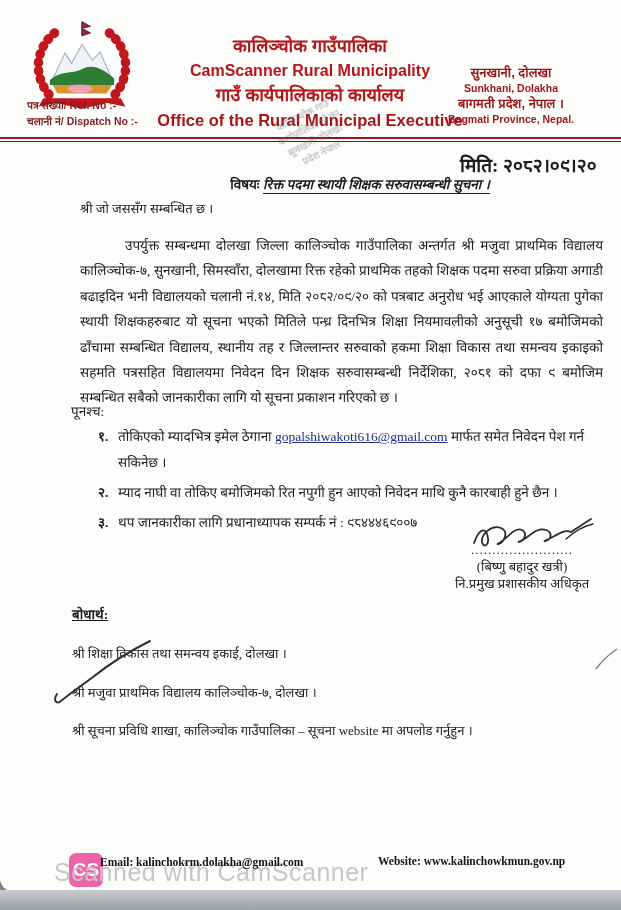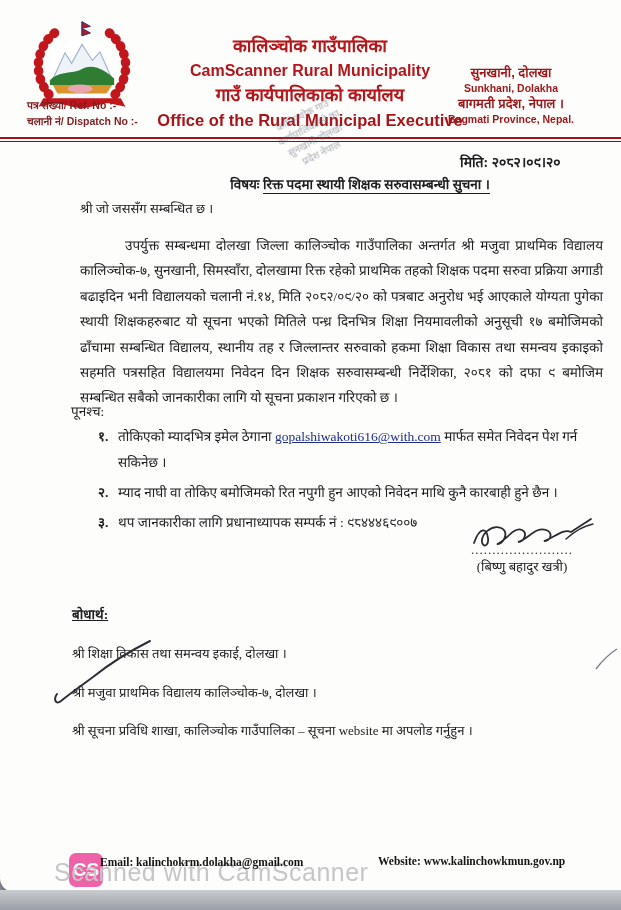--- a/index.html
+++ b/index.html
@@ -37,24 +37,24 @@
   .rule2{position:absolute;left:0;top:141px;width:621px;height:0;
     border-top:1.5px solid #55231f;}
   
   .stamp{position:absolute;left:252px;top:104px;width:140px;height:100px;
     transform:rotate(-27deg);color:rgba(88,98,114,.5);
     font-size:10px;line-height:14px;text-align:center;
     filter:blur(.4px);z-index:1;}
   .stamp div{white-space:nowrap;}
   
   .date{position:absolute;left:460px;top:152px;width:150px;
-    font-size:14px;font-weight:bold;z-index:2;}
+    font-size:19px;font-weight:bold;z-index:2;}
   .subject{position:absolute;left:140px;top:175px;width:440px;text-align:center;
     font-size:13.5px;font-weight:bold;z-index:2;}
-  .subject .u{border-bottom:1.6px solid #1d1d1f;padding-bottom:1px;}
+  .subject .u{border-bottom:1.6px solid #1d1d1f;padding-bottom:1px;font-style:italic;}
   .salute{position:absolute;left:80px;top:199px;font-size:13px;}
   
   .bodytext{position:absolute;left:80px;top:233px;width:523px;
     font-size:13.5px;line-height:25.4px;text-align:justify;text-indent:45px;}
   .ps-head{position:absolute;left:71px;top:402px;font-size:13.5px;font-weight:normal;}
   .ps-list{position:absolute;left:98px;top:424px;width:492px;font-size:13.5px;}
   .ps-item{display:flex;line-height:26px;margin-bottom:4px;}
   .ps-num{width:20px;flex:0 0 20px;font-weight:bold;}
   .ps-body{flex:1;}
   .email-link{color:#1f2d8a;text-decoration:underline;
@@ -136,39 +136,40 @@
     <span class="u">रिक्त पदमा स्थायी शिक्षक सरुवासम्बन्धी सुचना ।</span>
   </div>
   <div class="salute">श्री जो जससँग सम्बन्धित छ ।</div>
 
   <div class="bodytext">उपर्युक्त सम्बन्धमा दोलखा जिल्ला कालिञ्चोक गाउँपालिका अन्तर्गत श्री मजुवा प्राथमिक विद्यालय कालिञ्चोक-७, सुनखानी, सिमस्वाँरा, दोलखामा रिक्त रहेको प्राथमिक तहको शिक्षक पदमा सरुवा प्रक्रिया अगाडी बढाइदिन भनी विद्यालयको चलानी नं.१४, मिति २०८२/०९/२० को पत्रबाट अनुरोध भई आएकाले योग्यता पुगेका स्थायी शिक्षकहरुबाट यो सूचना भएको मितिले पन्ध्र दिनभित्र शिक्षा नियमावलीको अनुसूची १७ बमोजिमको ढाँचामा सम्बन्धित विद्यालय, स्थानीय तह र जिल्लान्तर सरुवाको हकमा शिक्षा विकास तथा समन्वय इकाइको सहमति पत्रसहित विद्यालयमा निवेदन दिन शिक्षक सरुवासम्बन्धी निर्देशिका, २०८१ को दफा ९ बमोजिम सम्बन्धित सबैको जानकारीका लागि यो सूचना प्रकाशन गरिएको छ ।</div>
 
   <div class="ps-head">पूनश्च:</div>
   <div class="ps-list">
     <div class="ps-item">
       <span class="ps-num">१.</span>
-      <span class="ps-body"><span>तोकिएको म्यादभित्र इमेल ठेगाना </span><span class="email-link">gopalshiwakoti616@with.com</span><span> मार्फत समेत निवेदन पेश गर्न सकिनेछ ।</span></span>
+      <span class="ps-body"><span>तोकिएको म्यादभित्र इमेल ठेगाना </span><span class="email-link">gopalshiwakoti616@gmail.com</span><span> मार्फत समेत निवेदन पेश गर्न सकिनेछ ।</span></span>
     </div>
     <div class="ps-item">
       <span class="ps-num">२.</span>
       <span class="ps-body">म्याद नाघी वा तोकिए बमोजिमको रित नपुगी हुन आएको निवेदन माथि कुनै कारबाही हुने छैन ।</span>
     </div>
     <div class="ps-item">
       <span class="ps-num">३.</span>
       <span class="ps-body">थप जानकारीका लागि प्रधानाध्यापक सम्पर्क नं : ९८४४४६९००७</span>
     </div>
   </div>
 
   <div class="sig">
     <svg class="sig-svg" width="130" height="40" viewBox="0 0 130 40">
       <path d="M8,27 C14,10 21,12 22,22 C23,30 17,32 16,26 C15,19 25,8 35,12 C44,16 37,29 31,28 C39,26 48,10 56,14 C62,17 58,26 52,26 C61,24 70,10 80,14 C88,17 84,26 78,25 C88,22 97,12 105,16 L125,3" stroke="#2b2b33" stroke-width="1.8" fill="none" stroke-linecap="round"></path>
       <path d="M100,23 C109,15 117,10 127,8" stroke="#2b2b33" stroke-width="1.4" fill="none" stroke-linecap="round"></path>
     </svg>
     <div class="sig-dots">........................</div>
     <div class="sig-name">(बिष्णु बहादुर खत्री)</div>
+    <div class="sig-title">नि.प्रमुख प्रशासकीय अधिकृत</div>
   </div>
 
   <div class="cc">
     <div class="cc-head">बोधार्थ:</div>
     <div class="cc-item">श्री शिक्षा विकास तथा समन्वय इकाई, दोलखा ।</div>
     <div class="cc-item">श्री मजुवा प्राथमिक विद्यालय कालिञ्चोक-७, दोलखा ।</div>
     <div class="cc-item">श्री सूचना प्रविधि शाखा, कालिञ्चोक गाउँपालिका – सूचना website मा अपलोड गर्नुहुन ।</div>
   </div>
 
   <svg class="penmarks">

